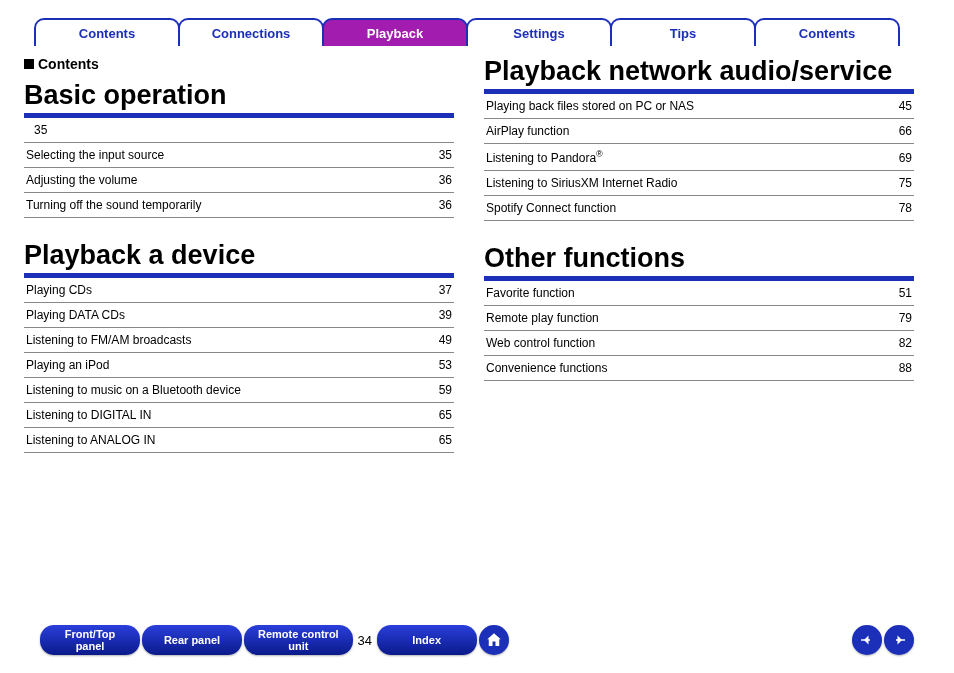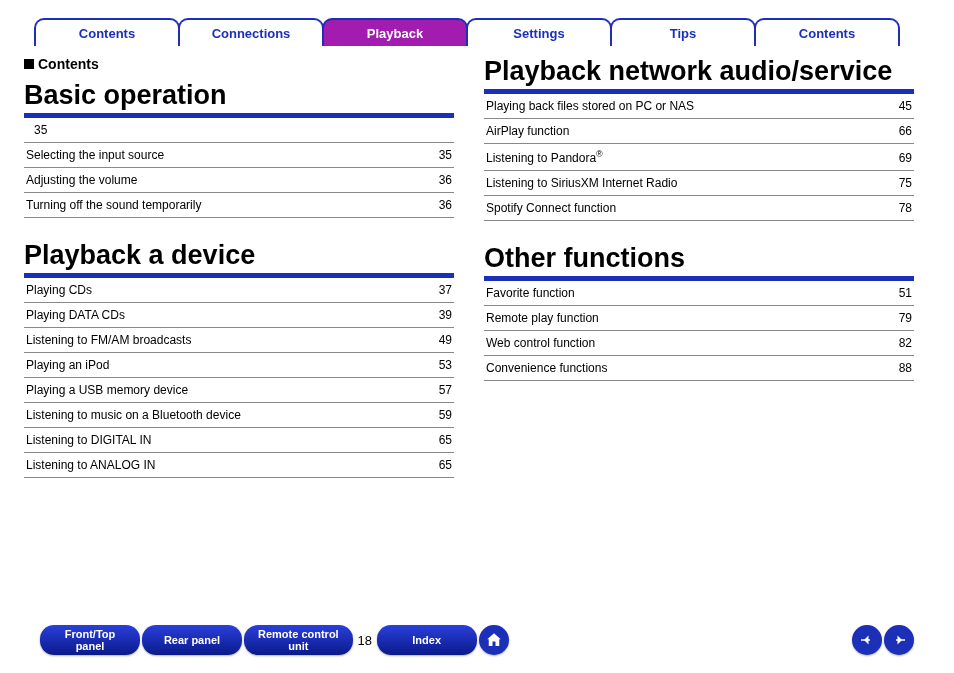--- a/index.html
+++ b/index.html
@@ -185,24 +185,20 @@
           </div>
           <div class="toc-row">
             <span class="label">Listening to FM/AM broadcasts</span>
             <span class="page-num">49</span>
           </div>
           <div class="toc-row">
             <span class="label">Playing an iPod</span>
             <span class="page-num">53</span>
           </div>
           <div class="toc-row">
-            <span class="label">Playing a USB memory device</span>
-            <span class="page-num">57</span>
-          </div>
-          <div class="toc-row">
             <span class="label">Listening to music on a Bluetooth device</span>
             <span class="page-num">59</span>
           </div>
           <div class="toc-row">
             <span class="label">Listening to DIGITAL IN</span>
             <span class="page-num">65</span>
           </div>
           <div class="toc-row">
             <span class="label">Listening to ANALOG IN</span>
             <span class="page-num">65</span>
@@ -257,21 +253,21 @@
     </div>
   </div>
 </div>
 
 <div class="footer">
   <div class="nav-btn">Front/Top
 panel</div>
   <div class="nav-btn">Rear panel</div>
   <div class="nav-btn">Remote control
 unit</div>
-  <div class="page-number">18</div>
+  <div class="page-number">34</div>
   <div class="nav-btn">Index</div>
   <div class="home-icon">
     <svg viewBox="0 0 24 24">
         <path d="M12 3l9 8h-2v9h-5v-6h-4v6H5v-9H3z"></path>
       </svg>
   </div>
   <div class="spacer"></div>
   <div class="arrow-btn">
     <svg viewBox="0 0 24 24">
         <path d="M14 6l-6 6 6 6z"></path>

